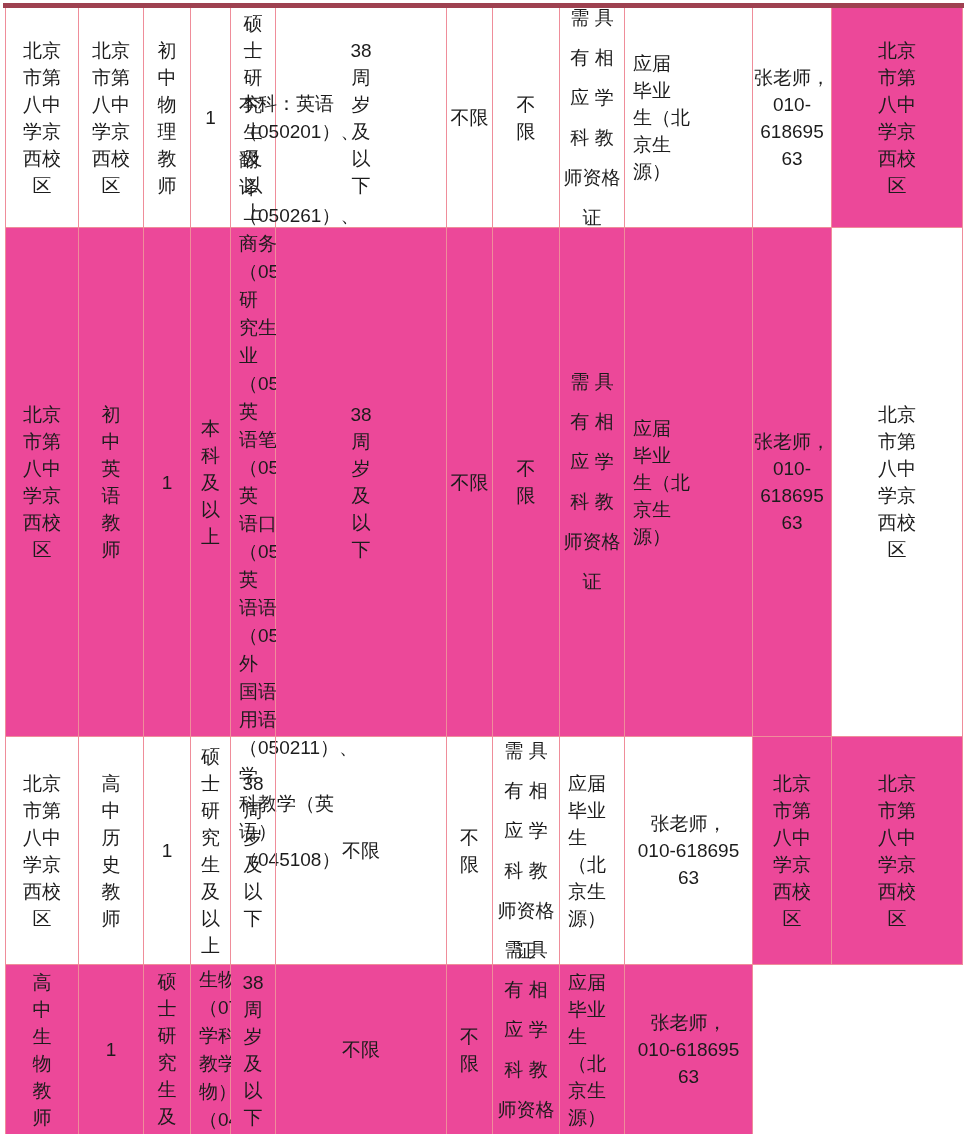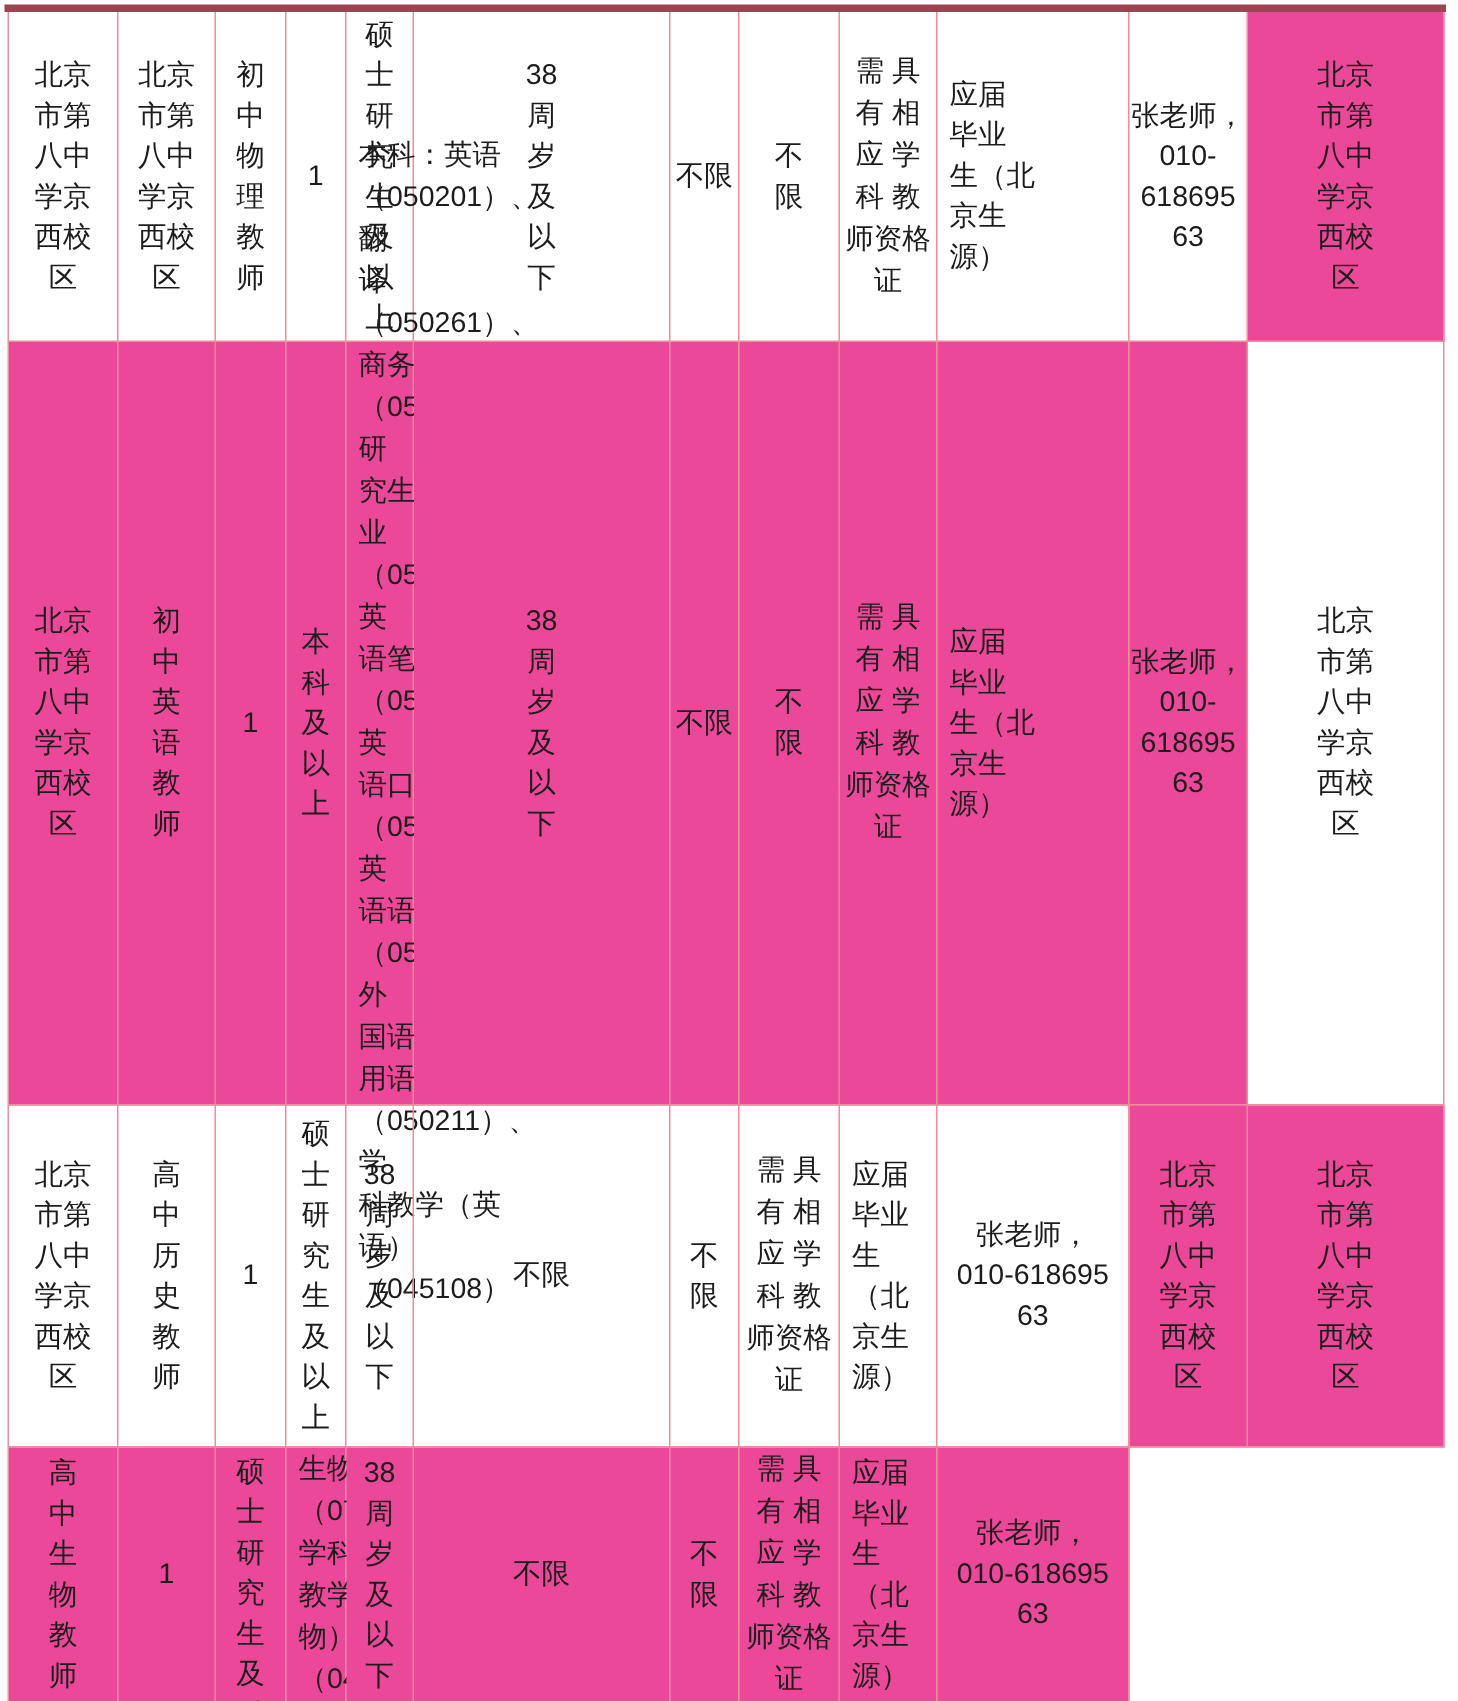--- a/index.html
+++ b/index.html
@@ -21,21 +21,21 @@
     box-sizing:border-box;
     display:flex;align-items:center;justify-content:center;
     text-align:center;
     white-space:pre-line;
     font-size:19px;line-height:27px;
     overflow:visible;
   }
   .pink{background:#ec4899;}
   .left{justify-content:flex-start;text-align:left;padding:0 5px 0 8px;}
   .major{line-height:28px;}
-  .cert{line-height:28px;}
+  .cert{line-height:40px;}
   .vtop{align-items:flex-start;padding-top:3px;}
 </style>
 </head>
 <body>
 
 <div class="table-wrap">
   <div class="topbar"></div>
   <div class="grid">
 
     <div class="c">北京

